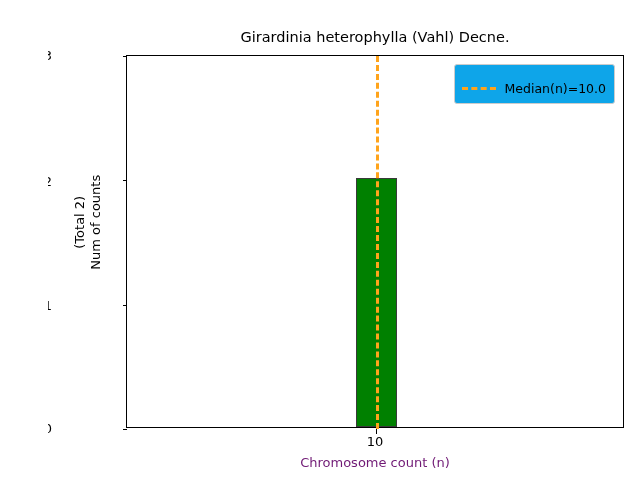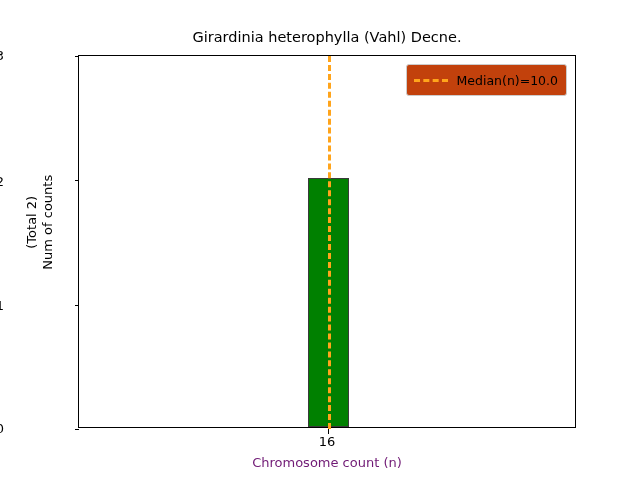--- a/index.html
+++ b/index.html
@@ -9,20 +9,21 @@
   }
   body {
     font-family: "DejaVu Sans", sans-serif;
   }
   #figure {
     position: relative;
     width: 588px;
     height: 480px;
     background: #ffffff;
     overflow: hidden;
+    margin-left: 48px;
   }
   
   #chart-title {
     position: absolute;
     left: 78px;
     top: 29px;
     width: 498px;
     text-align: center;
     font-size: 14.5px;
     color: #000000;
@@ -104,24 +105,24 @@
     transform: rotate(-90deg);
     transform-origin: center center;
     line-height: 1.25;
   }
   #ylabel .yl-line { display: block; }
   
   #legend {
     position: absolute;
     right: 8px;
     top: 8px;
-    background: #c2410c;
+    background: #0ea5e9;
     border: 1px solid #cccccc;
     border-radius: 3px;
-    padding: 5px 8px 5px 7px;
+    padding: 13px 8px 5px 7px;
     font-size: 12.5px;
     color: #000000;
     box-sizing: border-box;
   }
   .legend-row {
     display: flex;
     align-items: center;
     height: 20px;
   }
   .legend-sample {
@@ -141,21 +142,21 @@
 
 <div id="figure">
 
   <div id="chart-title">Girardinia heterophylla (Vahl) Decne.</div>
 
   <div class="ytick-label" style="top:428px;">0</div>
   <div class="ytick-label" style="top:304.7px;">1</div>
   <div class="ytick-label" style="top:181.3px;">2</div>
   <div class="ytick-label" style="top:55px;">3</div>
 
-  <div class="xtick-label" style="left:327px;">16</div>
+  <div class="xtick-label" style="left:327px;">10</div>
 
   <div id="xlabel">Chromosome count (n)</div>
 
   <div id="ylabel">
     <span class="yl-line">(Total 2)</span>
     <span class="yl-line">Num of counts</span>
   </div>
 
   <div id="plot-area">
 

